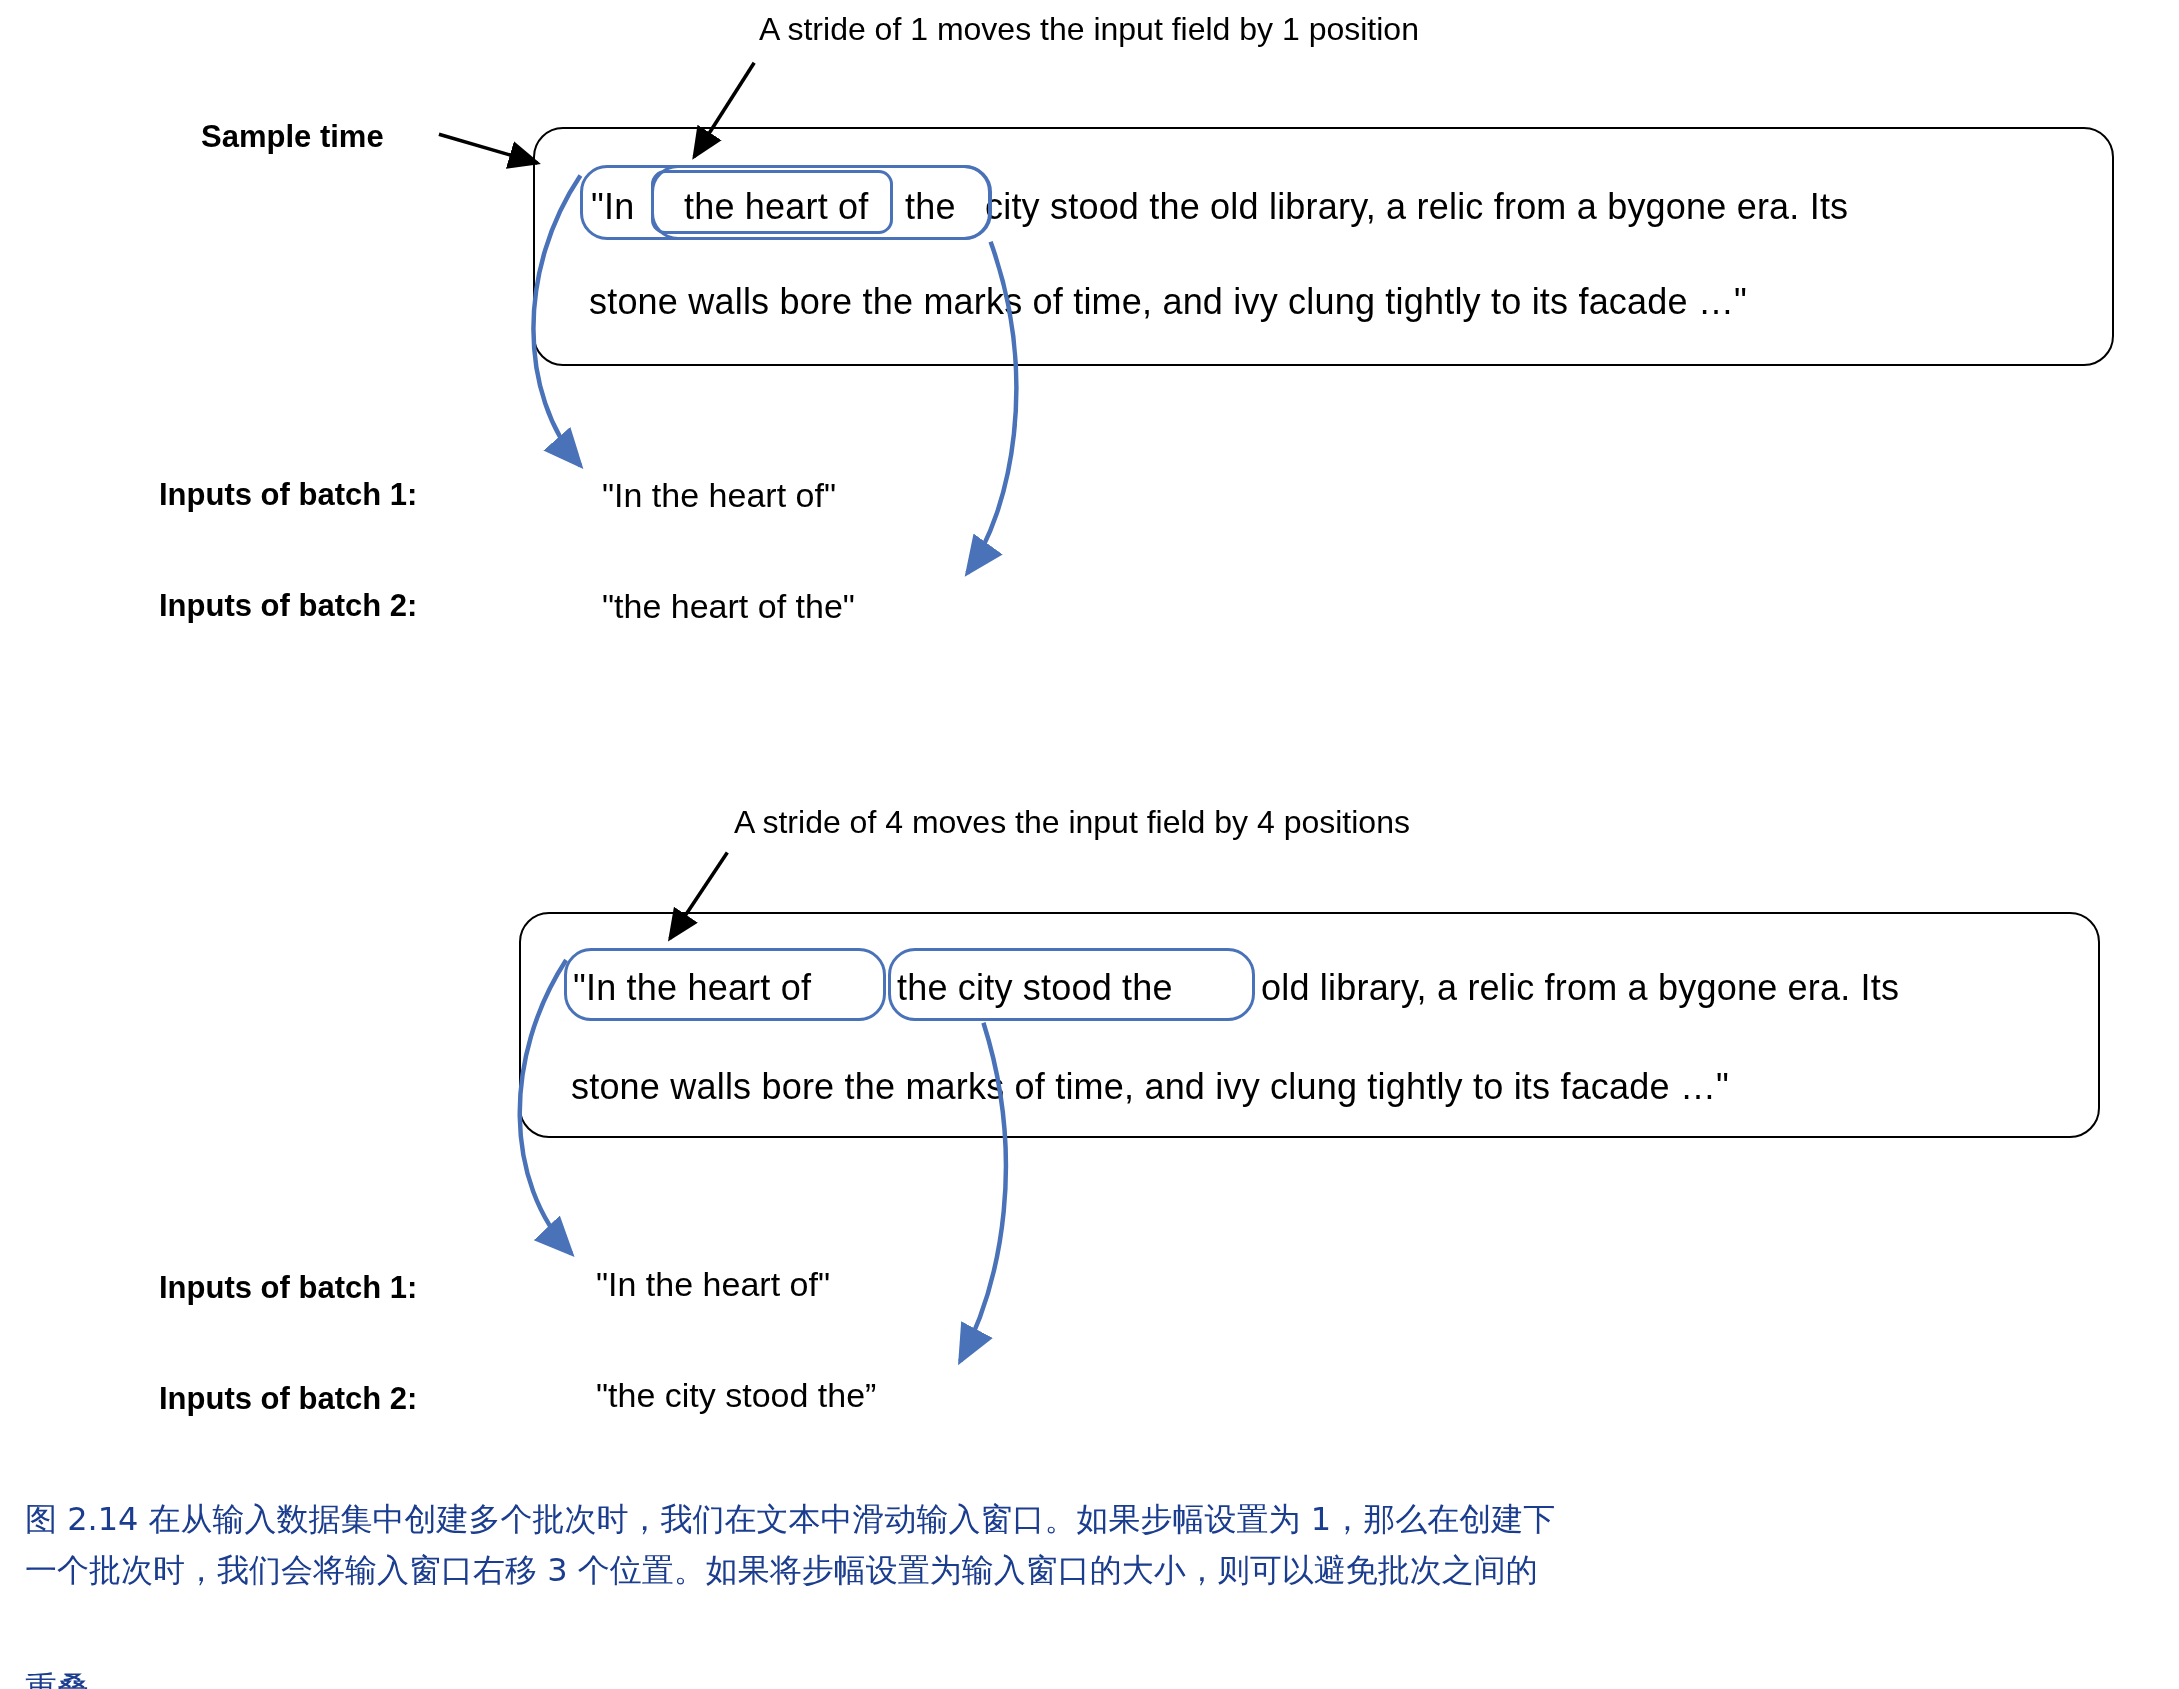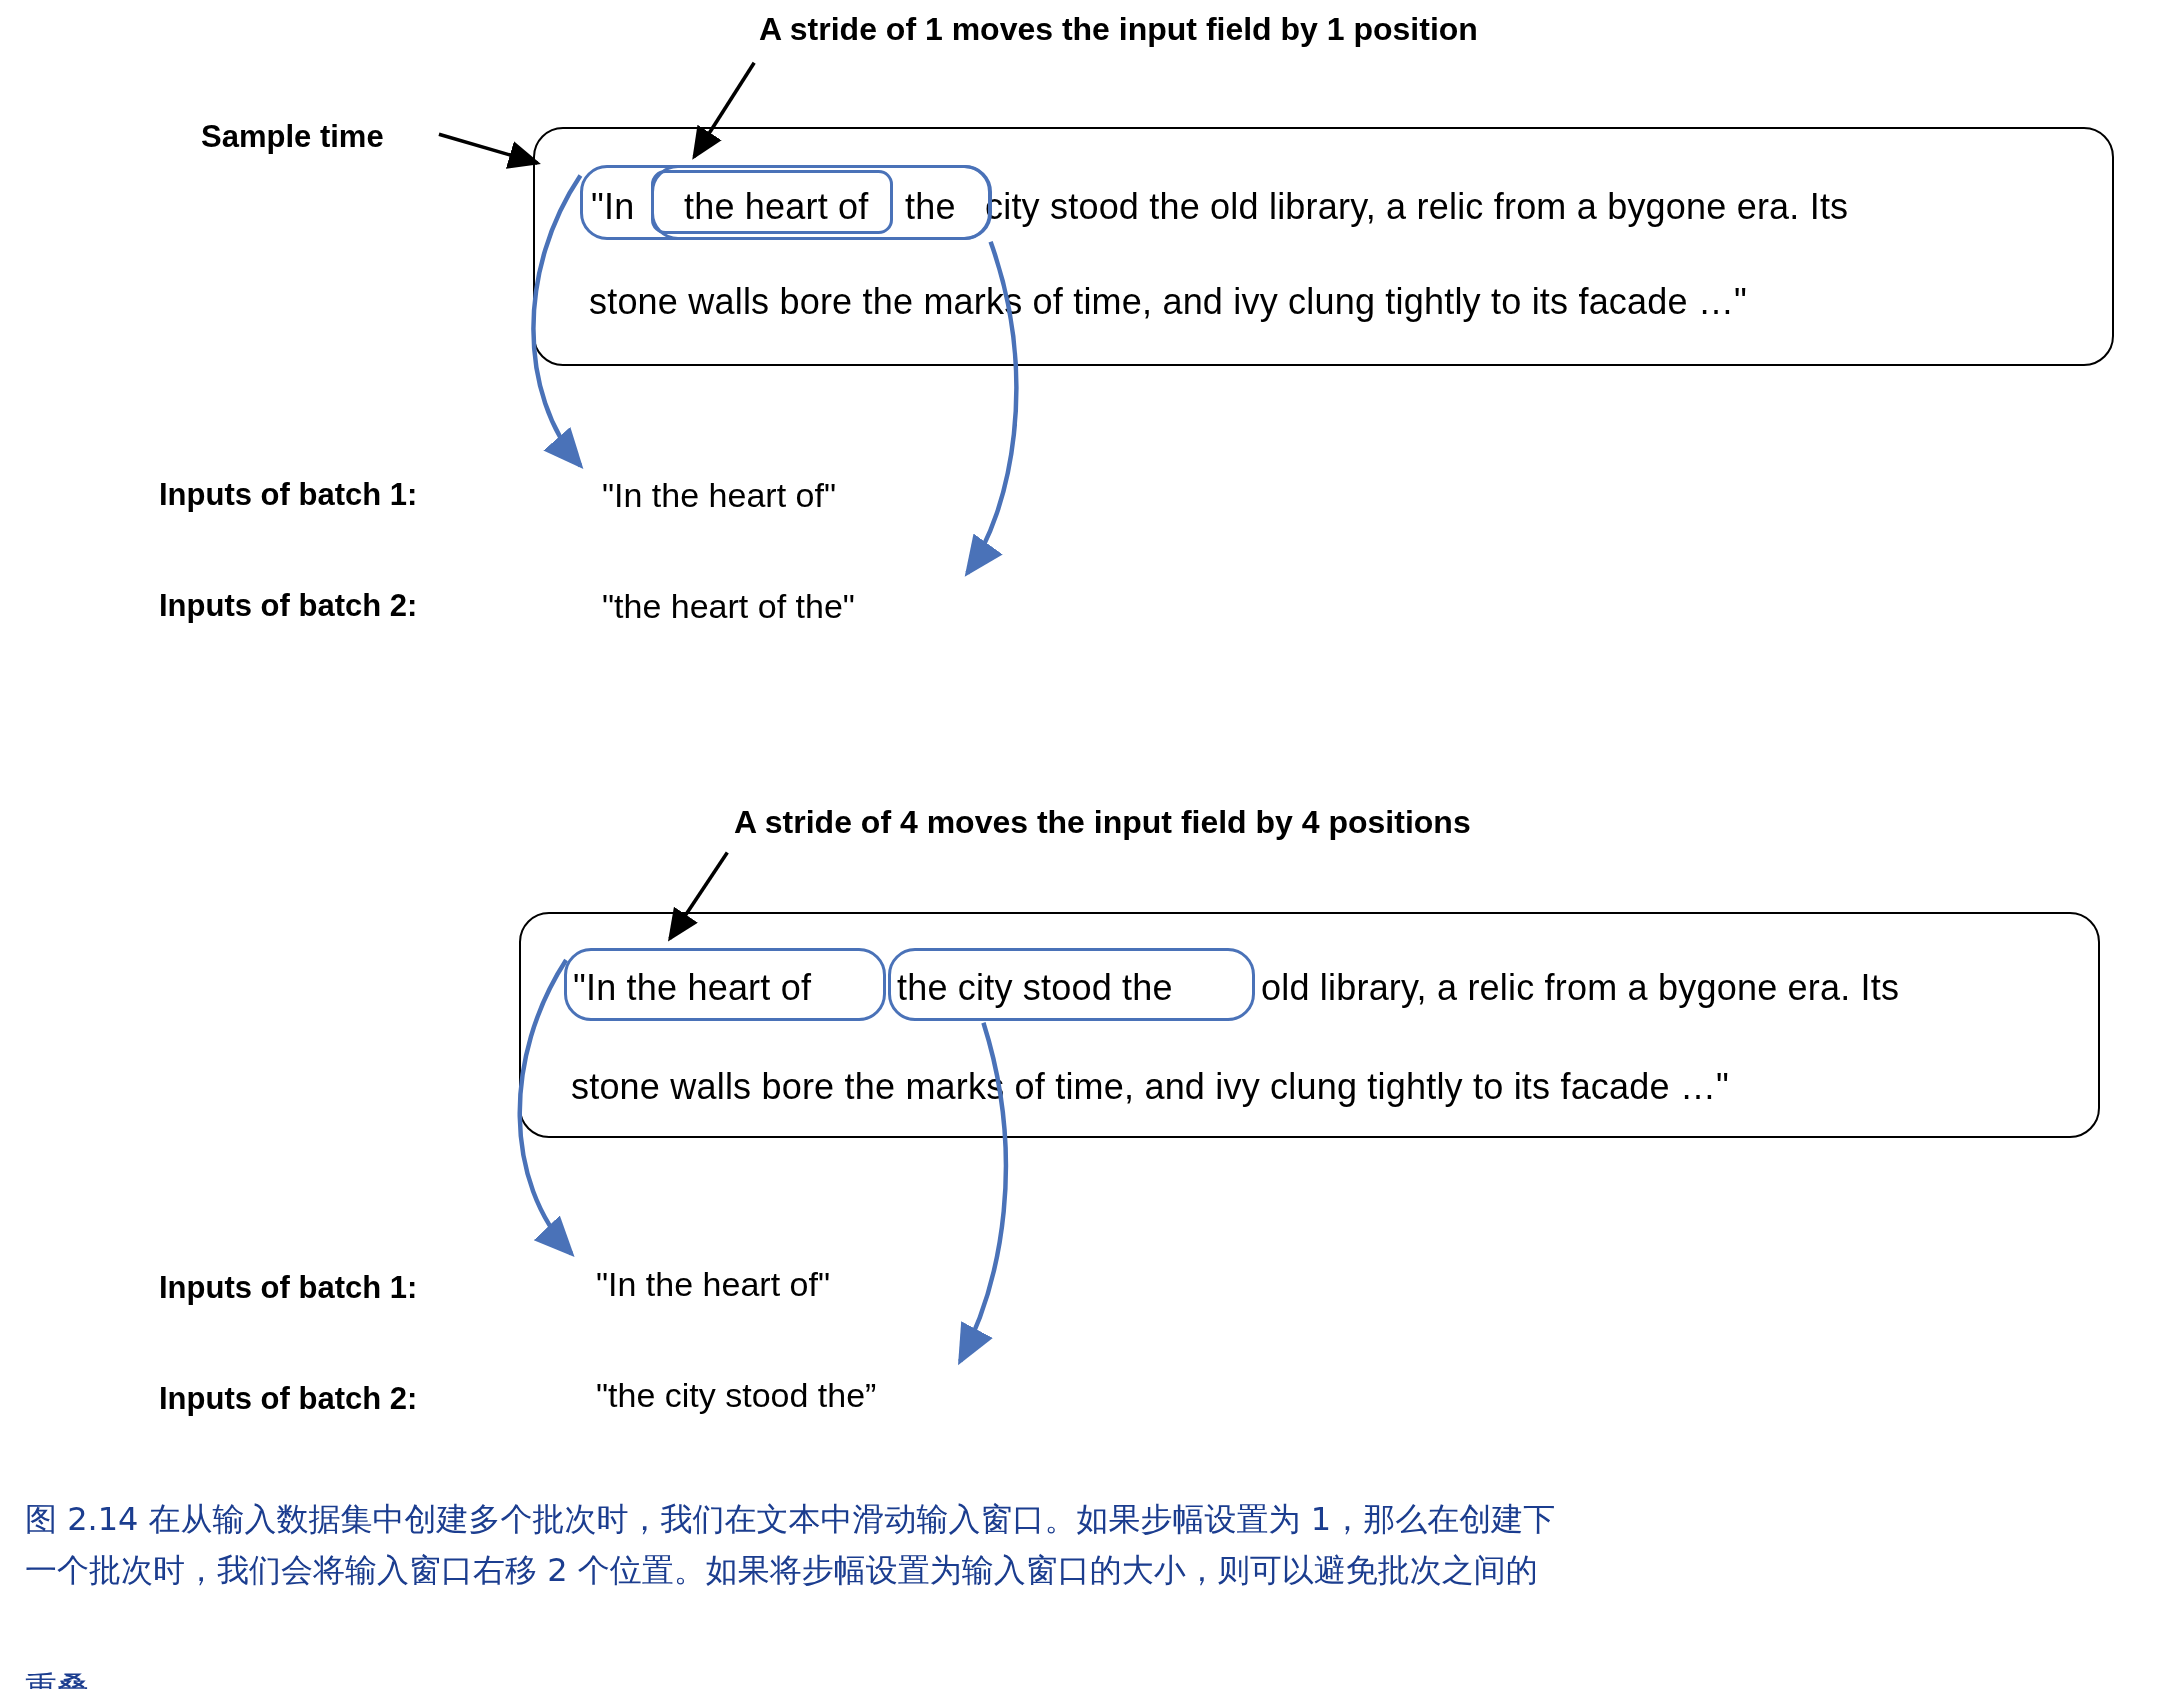--- a/index.html
+++ b/index.html
@@ -24,21 +24,21 @@
   .abs { position: absolute; }
 
   
   .bold-label {
     font-weight: bold;
     font-size: 31px;
     letter-spacing: 0px;
     white-space: nowrap;
   }
   .stride-title {
-    font-weight: bold;
+    font-weight: normal;
     font-size: 32px;
     white-space: nowrap;
   }
 
   
   .textbox {
     position: absolute;
     border: 2.7px solid #000000;
     border-radius: 30px;
     background: #ffffff;
@@ -153,17 +153,17 @@
     <path d="M1106,270 C1160,420 1130,570 1080,640" stroke="#4a72b8" stroke-width="5" fill="none" marker-end="url(#arrowBlue)"></path>
 
     <path d="M812,952 L748,1048" stroke="#000000" stroke-width="4" fill="none" marker-end="url(#arrowBlack)"></path>
 
     <path d="M632,1072 C562,1180 562,1320 638,1400" stroke="#4a72b8" stroke-width="5" fill="none" marker-end="url(#arrowBlue)"></path>
 
     <path d="M1098,1142 C1145,1290 1120,1430 1072,1520" stroke="#4a72b8" stroke-width="5" fill="none" marker-end="url(#arrowBlue)"></path>
   </svg>
 
   <div class="caption" style="top:1497px;">图 2.14 在从输入数据集中创建多个批次时，我们在文本中滑动输入窗口。如果步幅设置为 1，那么在创建下</div>
-  <div class="caption" style="top:1548px;">一个批次时，我们会将输入窗口右移 2 个位置。如果将步幅设置为输入窗口的大小，则可以避免批次之间的</div>
+  <div class="caption" style="top:1548px;">一个批次时，我们会将输入窗口右移 3 个位置。如果将步幅设置为输入窗口的大小，则可以避免批次之间的</div>
   <div class="caption" style="top:1666px;">重叠。</div>
 
 </div>
 
 
 </body></html>

